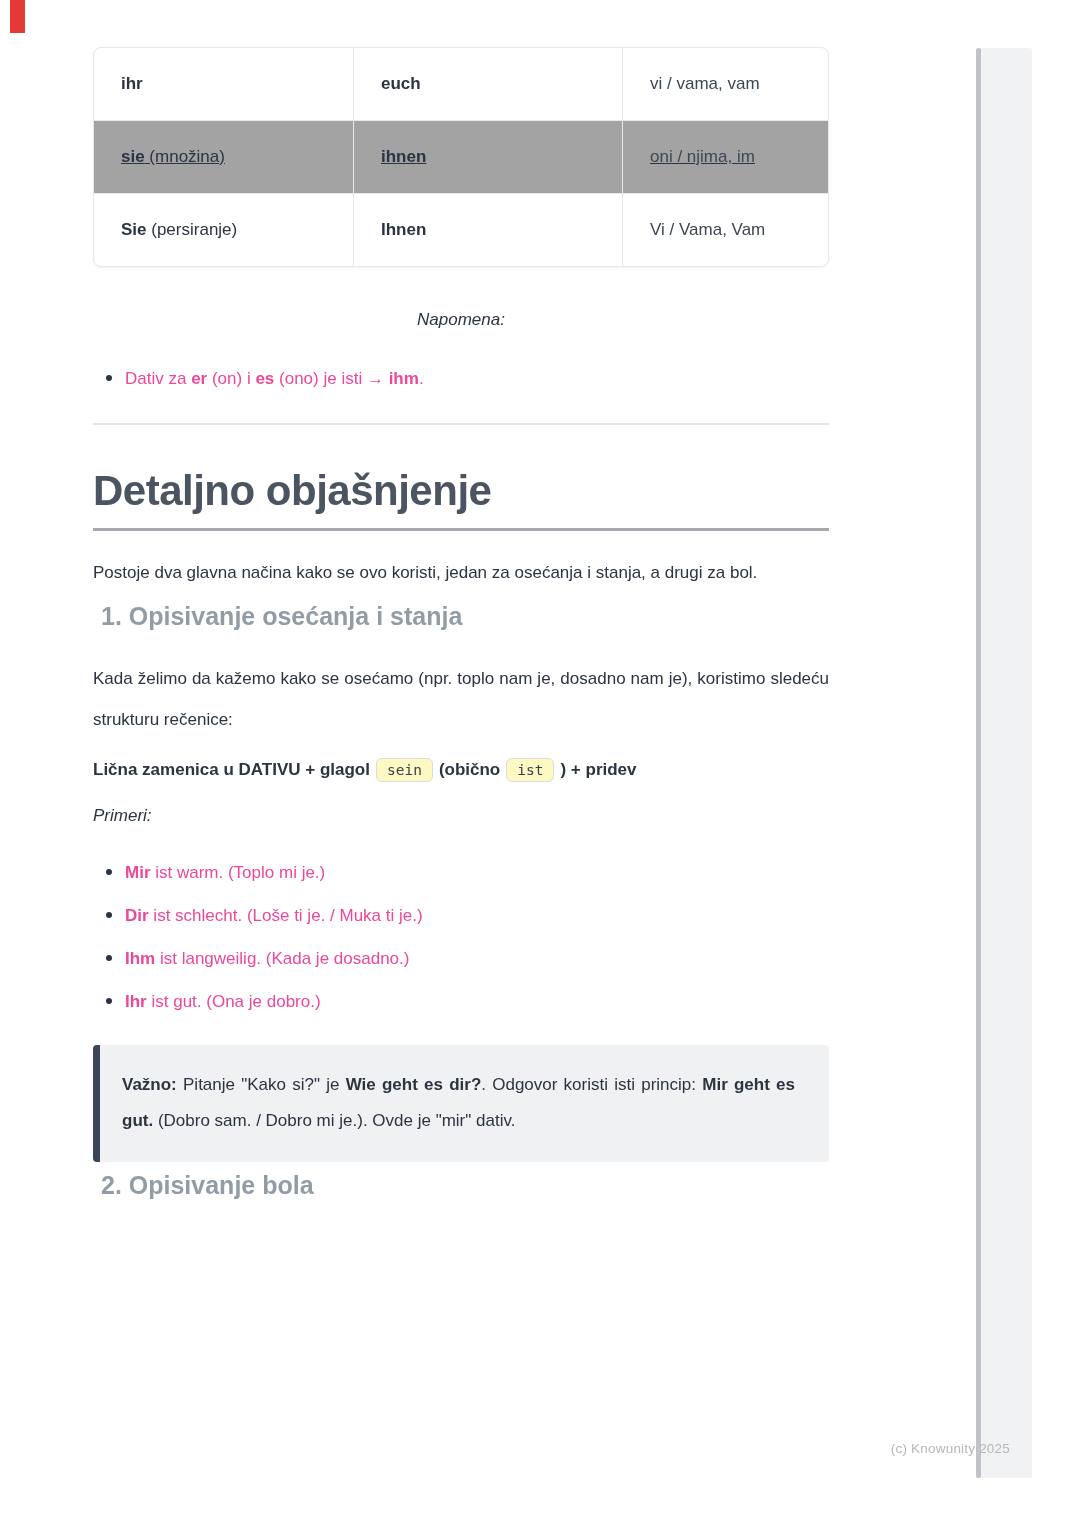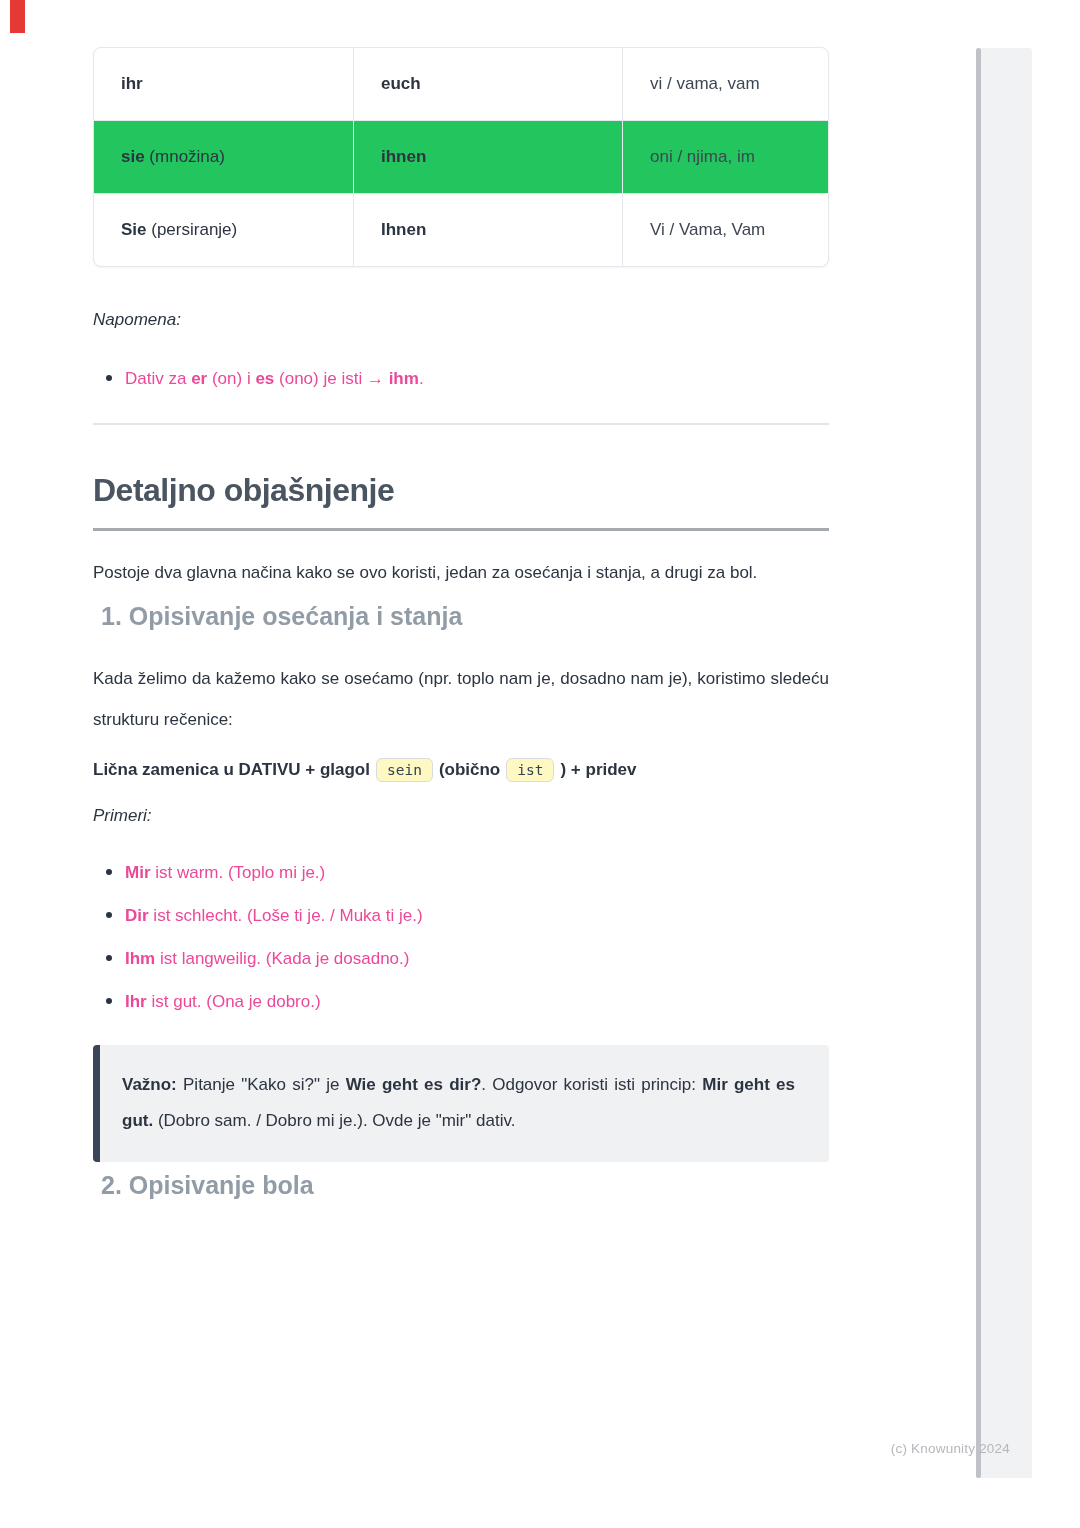--- a/index.html
+++ b/index.html
@@ -21,45 +21,45 @@
   }
   .side-thumb{position:absolute;left:0;top:0;width:5px;height:100%;background:#bfc2c6;border-radius:3px;}
 
   
   .ptable{
     margin-top:47px;border:1px solid #e5e8ec;border-radius:8px;overflow:hidden;
     box-shadow:0 1px 2px rgba(16,24,40,.05);background:#fff;
   }
   .trow{display:grid;grid-template-columns:259px 269px 206px;}
   .trow + .trow{border-top:1px solid #e5e8ec;}
-  .trow.alt{background:#22c55e;}
+  .trow.alt{background:#a3a3a3;text-decoration:underline;}
   .tcell{
     height:72px;display:flex;align-items:center;
     padding:0 18px 0 27px;font-size:17px;white-space:nowrap;
   }
   .tcell + .tcell{border-left:1px solid #e5e8ec;}
   .tcell .b{font-weight:700;}
   .tcell.trans{color:#3d4753;}
 
   .b{font-weight:700;}
 
-  .note-label{margin-top:40px;font-size:17px;line-height:26px;font-style:italic;color:#2b3440;}
+  .note-label{margin-top:40px;font-size:17px;line-height:26px;font-style:italic;color:#2b3440;text-align:center;}
 
   ul.dots{list-style:none;margin:24px 0 0;padding:0;}
   ul.dots li{
     position:relative;padding-left:32px;line-height:43px;font-size:17px;color:#ec4899;
   }
   ul.dots li::before{
     content:"";position:absolute;left:13px;top:18px;width:6px;height:6px;border-radius:50%;background:#2b3440;
   }
 
   .hr{margin-top:23px;height:2px;background:#e3e5e8;}
 
   h1.section-title{
-    margin:45px 0 0;font-size:32px;line-height:41px;font-weight:700;
+    margin:45px 0 0;font-size:42px;line-height:41px;font-weight:700;
     color:#4a5561;letter-spacing:-0.5px;
   }
   .title-underline{margin-top:17px;height:3px;background:#a6aaae;}
 
   p.body-p{margin:0;font-size:17px;line-height:41px;color:#2b3440;text-align:justify;}
   p.intro{margin-top:21px;}
   p.structure{margin-top:27px;}
 
   h2.sub-title{margin:8px;font-size:25px;line-height:30px;font-weight:700;color:#929ca7;}
   .sub1-title{margin-top:26px;}
@@ -160,13 +160,13 @@
     <li><span class="b">Ihm</span><span> ist langweilig. (Kada je dosadno.)</span></li>
     <li><span class="b">Ihr</span><span> ist gut. (Ona je dobro.)</span></li>
   </ul>
 
   <div class="callout"><span class="b">Važno:</span><span> Pitanje "Kako si?" je </span><span class="b">Wie geht es dir?</span><span>. Odgovor koristi isti princip: </span><span class="b">Mir geht es gut.</span><span> (Dobro sam. / Dobro mi je.). Ovde je "mir" dativ.</span></div>
 
   <h2 class="sub-title sub2-title">2. Opisivanje bola</h2>
 
 </div>
 
-<div class="footer">(c) Knowunity 2024</div>
+<div class="footer">(c) Knowunity 2025</div>
 
 </body></html>

